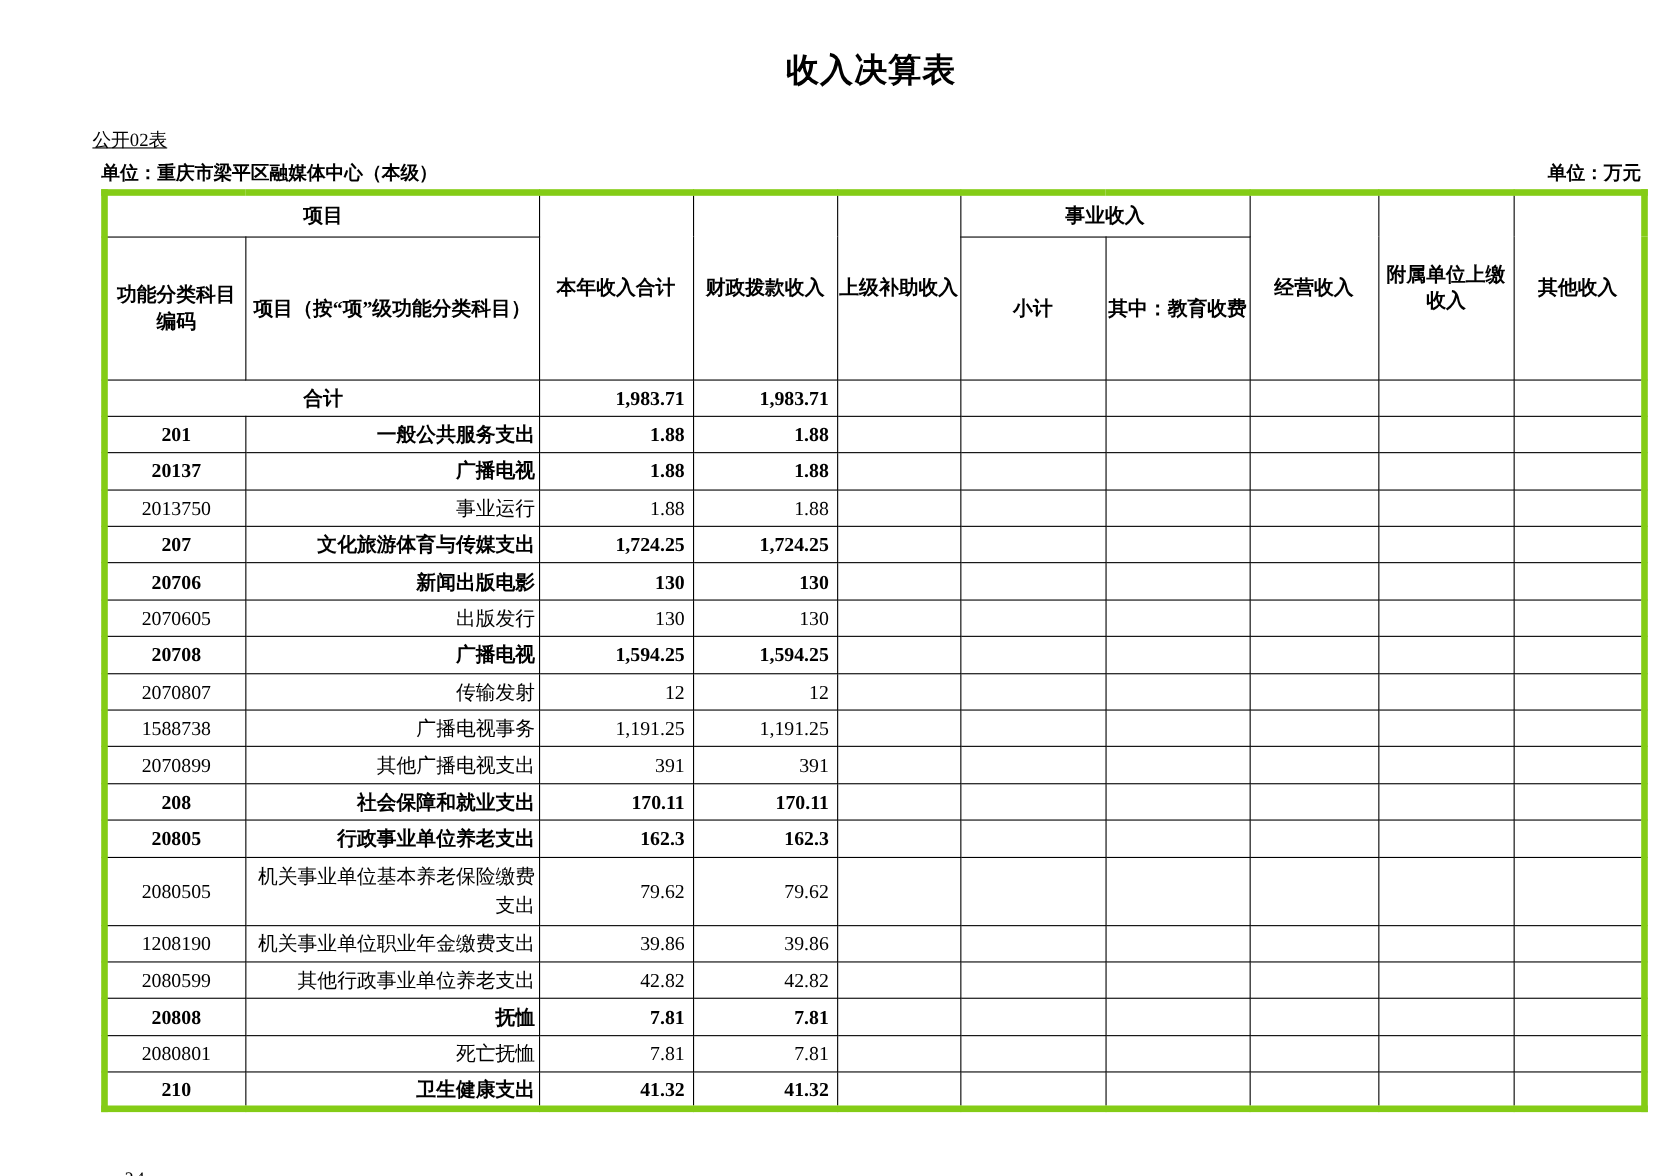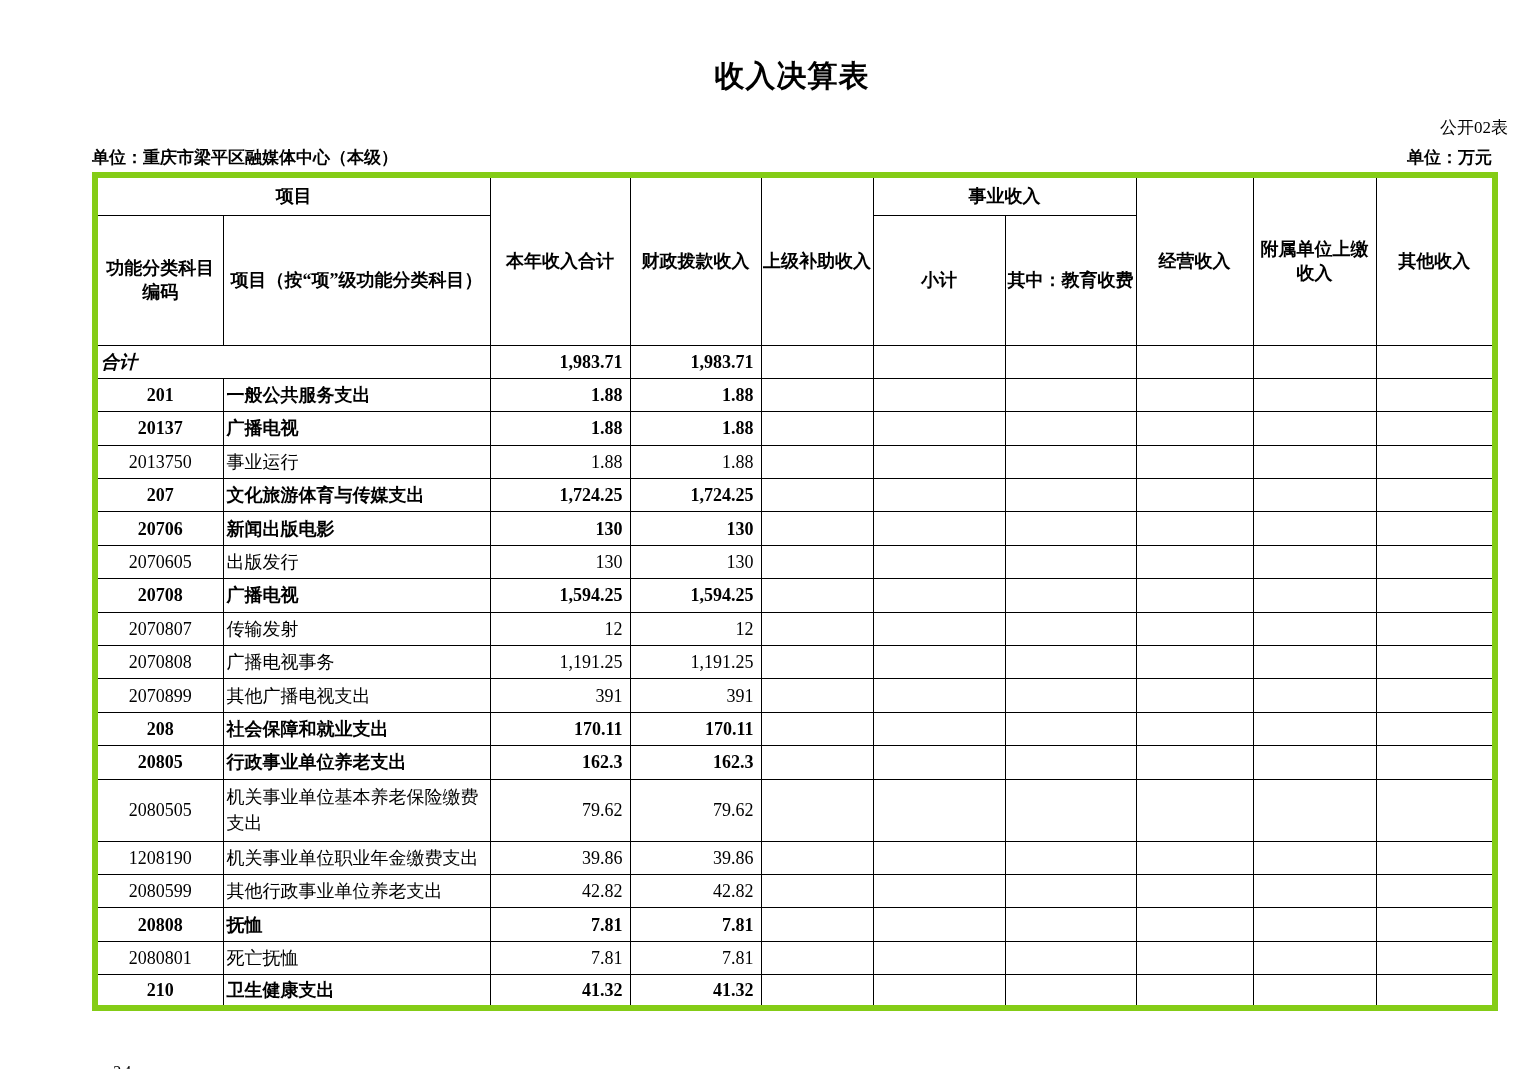--- a/index.html
+++ b/index.html
@@ -4,27 +4,27 @@
 <style>
   * { box-sizing: border-box; }
   html, body { margin: 0; padding: 0; }
   body {
     width: 1515px; height: 1069px;
     background: #ffffff; color: #000;
     font-family: "Liberation Serif", "DejaVu Serif", serif;
     position: relative; overflow: hidden;
   }
   .title {
-    position: absolute; left: 92px; top: 56px; width: 1400px;
+    position: absolute; left: 92px; top: 44px; width: 1400px;
     text-align: center; font-size: 30px; font-weight: bold;
     letter-spacing: 1px;
   }
   .table-no {
-    position: absolute; left: 108px; top: 116px; width: 1400px;
-    text-align: right; font-size: 17px;
+    position: absolute; left: 84px; top: 116px; width: 1400px;
+    text-align: left; font-size: 17px; text-decoration: underline;
   }
   .unit-left {
     position: absolute; left: 92px; top: 146px; font-size: 17px; font-weight: bold;
   }
   .unit-right {
     position: absolute; left: 92px; top: 146px; width: 1400px;
     text-align: right; font-size: 17px; font-weight: bold;
   }
   table.revenue {
     position: absolute; left: 92px; top: 172px; width: 1400px;
@@ -38,23 +38,23 @@
   .revenue th {
     font-weight: bold; font-size: 18px; padding: 1px;
     line-height: 1.35; vertical-align: middle; text-align: center;
   }
   .revenue thead tr.h-top { height: 40px; }
   .revenue thead tr.h-bottom { height: 130px; }
   .revenue tbody tr { height: 33.4px; }
   .revenue tbody tr.tall { height: 62px; }
   .revenue td { font-size: 18px; vertical-align: middle; line-height: 1.45; }
   .c-code { text-align: center; padding: 0 2px; }
-  .c-item { text-align: left; padding: 0 3px; }
+  .c-item { text-align: right; padding: 0 3px; }
   .c-num  { text-align: right; padding: 0 7px; }
-  .center { text-align: left; font-style: italic; }
+  .center { text-align: center; }
   tr.bold td { font-weight: bold; }
   .pageno {
     position: absolute; left: 100px; top: 1063px;
     font-size: 16px; letter-spacing: 2px;
   }
 </style>
 </head>
 <body>
 
 <div class="title">收入决算表</div>
@@ -195,21 +195,21 @@
         <td class="c-num">12</td>
         <td class="c-num">12</td>
         <td class="c-num"></td>
         <td class="c-num"></td>
         <td class="c-num"></td>
         <td class="c-num"></td>
         <td class="c-num"></td>
         <td class="c-num"></td>
       </tr>
       <tr>
-        <td class="c-code">2070808</td>
+        <td class="c-code">1588738</td>
         <td class="c-item">广播电视事务</td>
         <td class="c-num">1,191.25</td>
         <td class="c-num">1,191.25</td>
         <td class="c-num"></td>
         <td class="c-num"></td>
         <td class="c-num"></td>
         <td class="c-num"></td>
         <td class="c-num"></td>
         <td class="c-num"></td>
       </tr>

